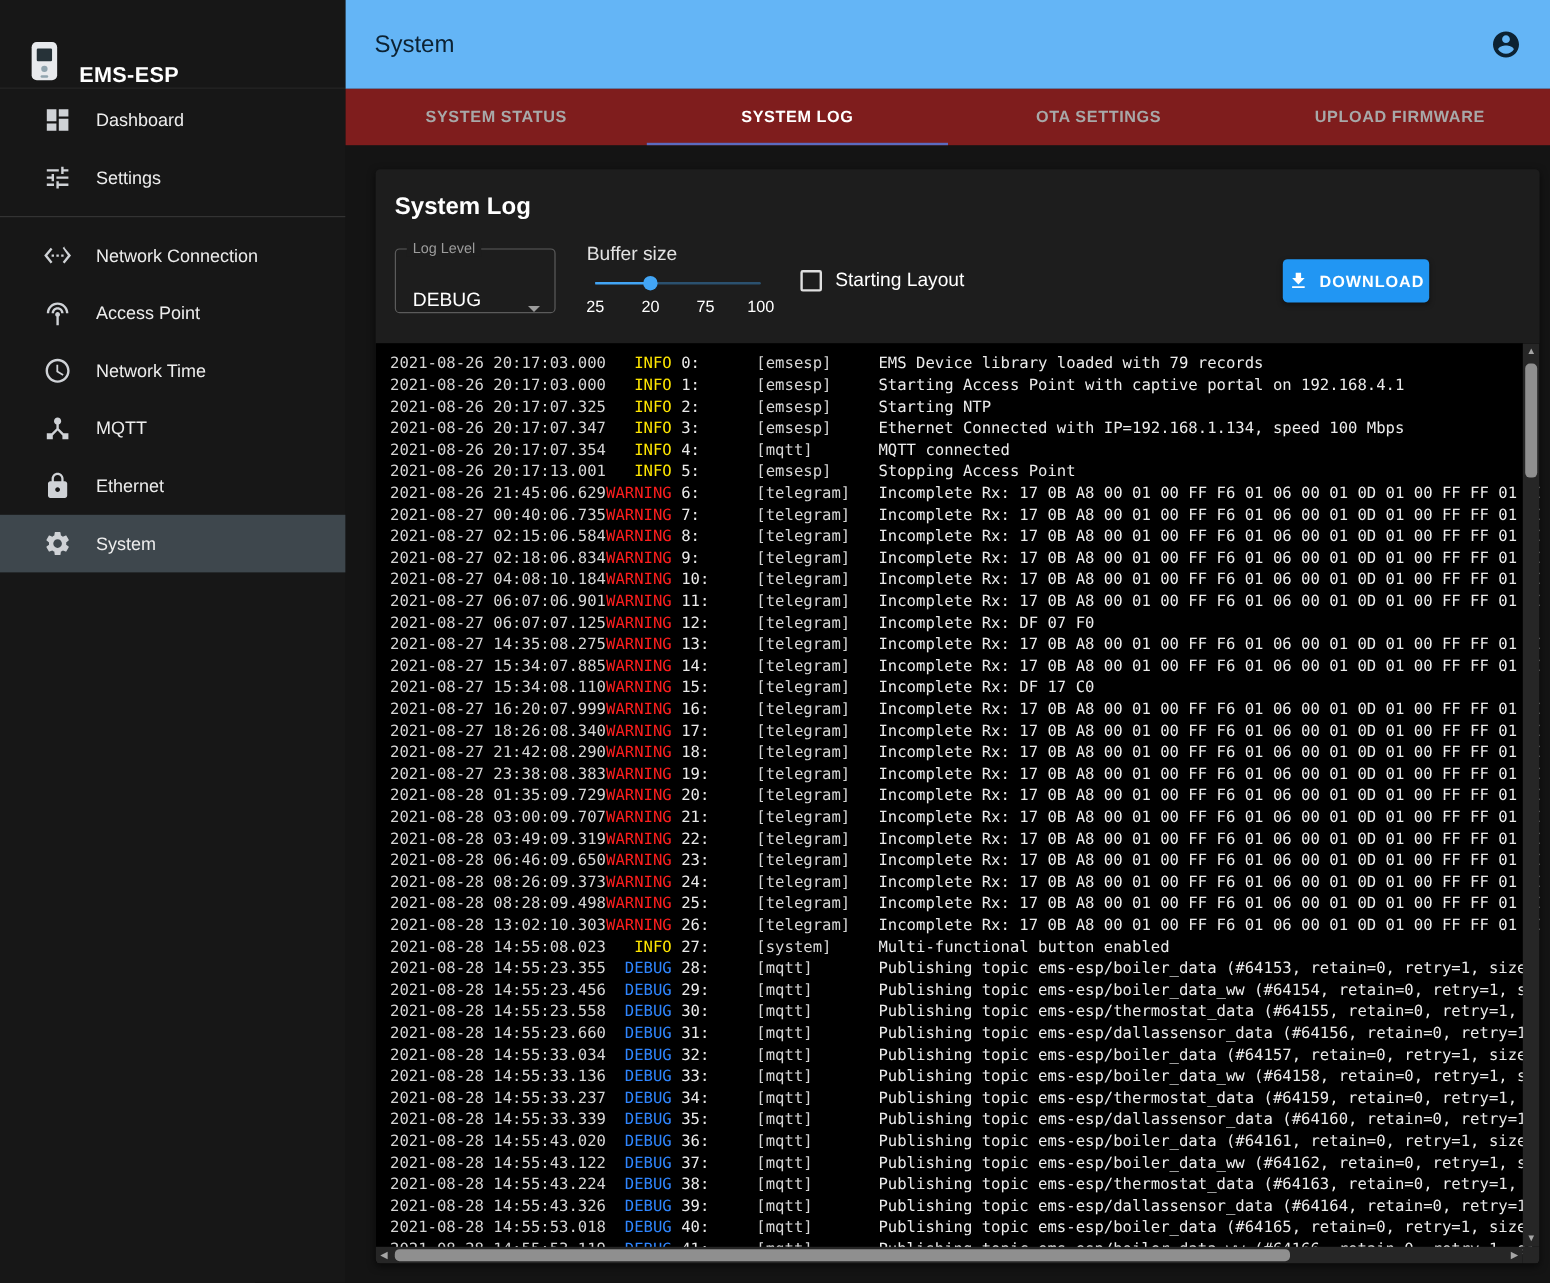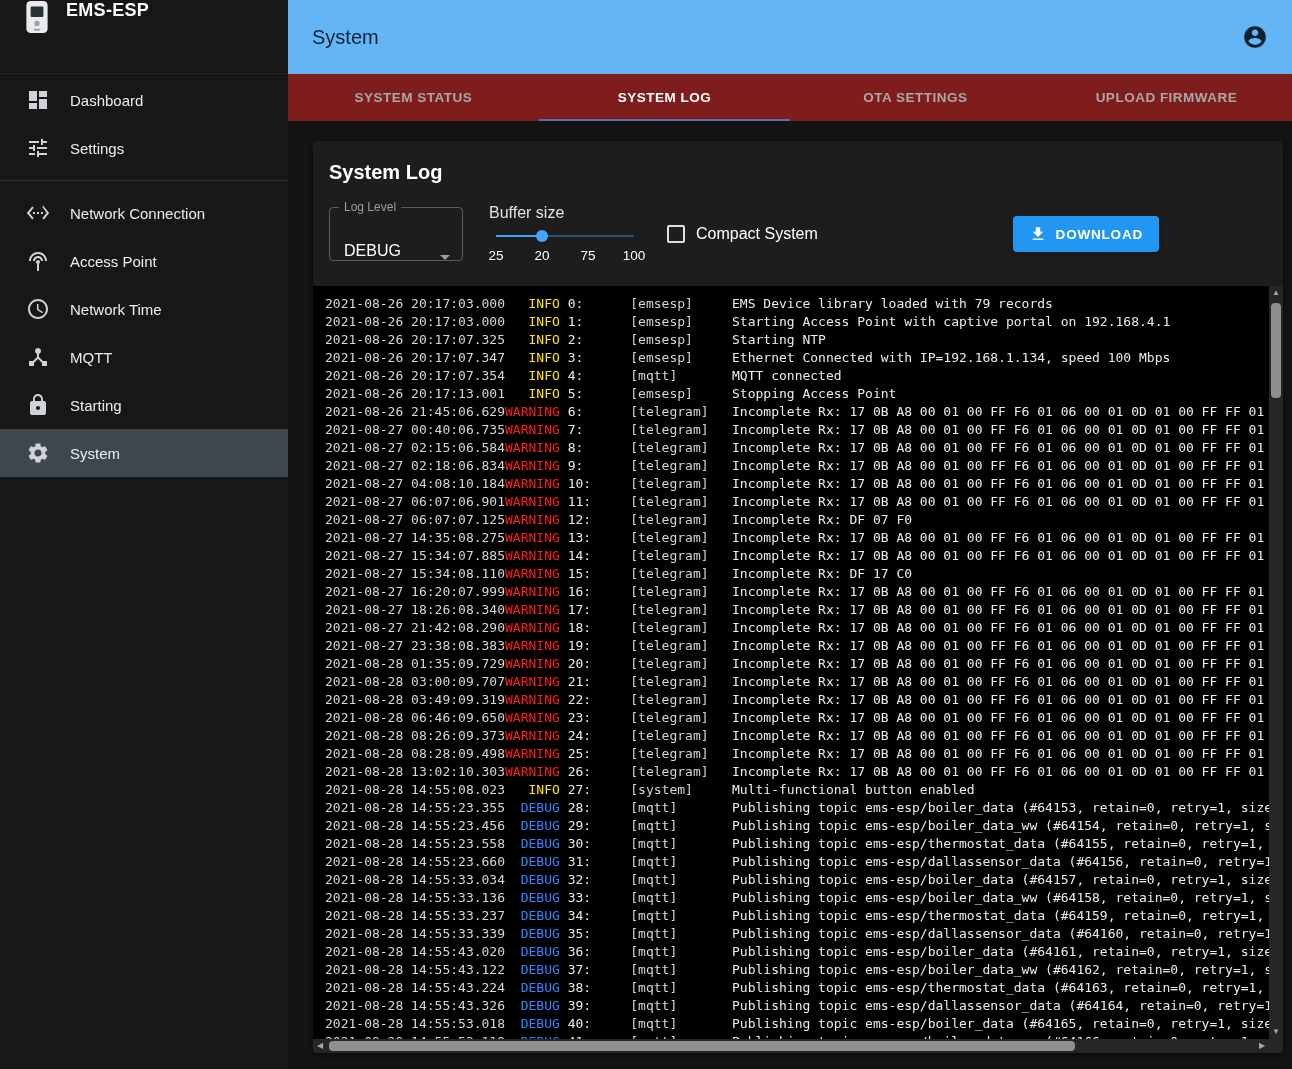--- a/index.html
+++ b/index.html
@@ -7,25 +7,25 @@
   body {
     width:1292px; height:1069px; overflow:hidden;
     background:#141414;
     font-family:"Liberation Sans", sans-serif;
     -webkit-font-smoothing:antialiased;
   }
   .app { display:flex; width:1292px; height:1069px; }
 
   
   .sidebar { width:288px; flex:none; background:#171717; display:flex; flex-direction:column; }
-  .logo-row { height:74px; flex:none; display:flex; align-items:flex-start; gap:16px; padding:0 24px;
+  .logo-row { height:74px; flex:none; display:flex; align-items:flex-end; gap:16px; padding:0 24px;
               border-bottom:1px solid rgba(255,255,255,.06); }
   .app-title { font-size:18px; font-weight:700; color:#fff; letter-spacing:.3px; }
   .sidebar nav { padding:2px 0; }
-  .nav-item { height:48px; display:flex; align-items:center; gap:20px; padding:0 26px;
+  .nav-item { height:48px; display:flex; align-items:center; gap:20px; padding:0 36px;
               color:#ededed; font-size:15px; cursor:pointer; }
   .nav-item svg { width:24px; height:24px; color:#cfd2d6; flex:none; }
   .nav-item.selected { background:#3e474d; }
   .divider { height:1px; background:rgba(255,255,255,.12); margin:8px 0; }
 
   
   .main { flex:1; min-width:0; display:flex; flex-direction:column; background:#141414; }
   .appbar { height:74px; flex:none; background:var(--header_bg); display:flex; align-items:center;
             justify-content:space-between; padding:0 24px; }
   .appbar h1 { font-size:20px; font-weight:500; color:var(--header_text); margin:0; }
@@ -58,23 +58,23 @@
   .slider { position:relative; height:40px; margin:0 7px; cursor:pointer; }
   .rail  { position:absolute; top:11px; left:0; right:0; height:2px; background:rgba(66,165,245,.38); border-radius:1px; }
   .fill  { position:absolute; top:11px; left:0; height:2px; background:var(--slider); }
   .thumb { position:absolute; top:12px; width:12px; height:12px; border-radius:50%;
            background:var(--slider); transform:translate(-50%,-50%); }
   .mark-label { position:absolute; top:24px; transform:translateX(-50%); font-size:13.5px; color:#fff; }
 
   .checkbox-row { display:flex; align-items:center; gap:11px; font-size:16px; color:#fff; cursor:pointer; }
   .checkbox { width:18px; height:18px; border:2px solid #dfdfdf; border-radius:2px; flex:none; }
 
-  .download { margin-left:auto; margin-right:108px; display:inline-flex; align-items:center; gap:9px;
+  .download { margin-left:auto; margin-right:76px; display:inline-flex; align-items:center; gap:9px;
               background:var(--accent); border:none; color:#fff; font-size:13.5px; font-weight:600;
-              letter-spacing:.8px; padding:9px 16px; border-radius:4px; cursor:pointer;
+              letter-spacing:.8px; padding:9px 4px; border-radius:4px; cursor:pointer;
               box-shadow:0 2px 4px rgba(0,0,0,.35); font-family:inherit; text-transform:uppercase; }
   .download svg { width:18px; height:18px; display:block; }
 
   
   .console { flex:1; position:relative; background:#000; overflow:hidden; }
   #log { margin:4px; padding:5px 22px 0 8px; font-family:"DejaVu Sans Mono","Liberation Mono",monospace;
          font-size:13px; line-height:18px; color:#e8e8e8; }
   .logline { white-space:pre; }
   .lt { color:#d6d6d6; }
   .ln { color:#eaeaea; }
@@ -146,21 +146,21 @@
         <div class="nav-item">
           <svg viewBox="0 0 24 24">
             <path fill="currentColor" d="M17 16l-4-4V8.82C14.16 8.4 15 7.3 15 6c0-1.66-1.34-3-3-3S9 4.34 9 6c0 1.3.84 2.4 2 2.82V12l-4 4H3v5h5v-3.05l4-4.2 4 4.2V21h5v-5h-4z"></path>
           </svg>
           <span class="nav-label">MQTT</span>
         </div>
         <div class="nav-item">
           <svg viewBox="0 0 24 24">
             <path fill="currentColor" d="M18 8h-1V6c0-2.76-2.24-5-5-5S7 3.24 7 6v2H6c-1.1 0-2 .9-2 2v10c0 1.1.9 2 2 2h12c1.1 0 2-.9 2-2V10c0-1.1-.9-2-2-2zm-6 9c-1.1 0-2-.9-2-2s.9-2 2-2 2 .9 2 2-.9 2-2 2zm3.1-9H8.9V6c0-1.71 1.39-3.1 3.1-3.1 1.71 0 3.1 1.39 3.1 3.1v2z"></path>
           </svg>
-          <span class="nav-label">Starting</span>
+          <span class="nav-label">Ethernet</span>
         </div>
         <div class="nav-item selected">
           <svg viewBox="0 0 24 24">
             <path fill="currentColor" d="M19.14 12.94c.04-.3.06-.61.06-.94 0-.32-.02-.64-.07-.94l2.03-1.58c.18-.14.23-.41.12-.61l-1.92-3.32c-.12-.22-.37-.29-.59-.22l-2.39.96c-.5-.38-1.03-.7-1.62-.94l-.36-2.54c-.04-.24-.24-.41-.48-.41h-3.84c-.24 0-.43.17-.47.41l-.36 2.54c-.59.24-1.13.57-1.62.94l-2.39-.96c-.22-.08-.47 0-.59.22L2.74 8.87c-.12.21-.08.47.12.61l2.03 1.58c-.05.3-.09.63-.09.94s.02.64.07.94l-2.03 1.58c-.18.14-.23.41-.12.61l1.92 3.32c.12.22.37.29.59.22l2.39-.96c.5.38 1.03.7 1.62.94l.36 2.54c.05.24.24.41.48.41h3.84c.24 0 .44-.17.47-.41l.36-2.54c.59-.24 1.13-.56 1.62-.94l2.39.96c.22.08.47 0 .59-.22l1.92-3.32c.12-.22.07-.47-.12-.61l-2.01-1.58zM12 15.6c-1.98 0-3.6-1.62-3.6-3.6s1.62-3.6 3.6-3.6 3.6 1.62 3.6 3.6-1.62 3.6-3.6 3.6z"></path>
           </svg>
           <span class="nav-label">System</span>
         </div>
       </nav>
   </aside>
 
@@ -205,21 +205,21 @@
                   <span class="mark-label" style="left:0%">25</span>
                   <span class="mark-label" style="left:33.33333333333333%">20</span>
                   <span class="mark-label" style="left:66.66666666666666%">75</span>
                   <span class="mark-label" style="left:100%">100</span>
                 </div>
             </div>
           </div>
 
           <label class="checkbox-row">
             <span class="checkbox"></span>
-            <span>Compact System</span>
+            <span>Starting Layout</span>
           </label>
 
           <button class="download">
             <svg viewBox="0 0 24 24">
                 <path fill="currentColor" d="M19 9h-4V3H9v6H5l7 7 7-7zM5 18v2h14v-2H5z"></path>
               </svg>
             <span>DOWNLOAD</span>
           </button>
 
         </div>

